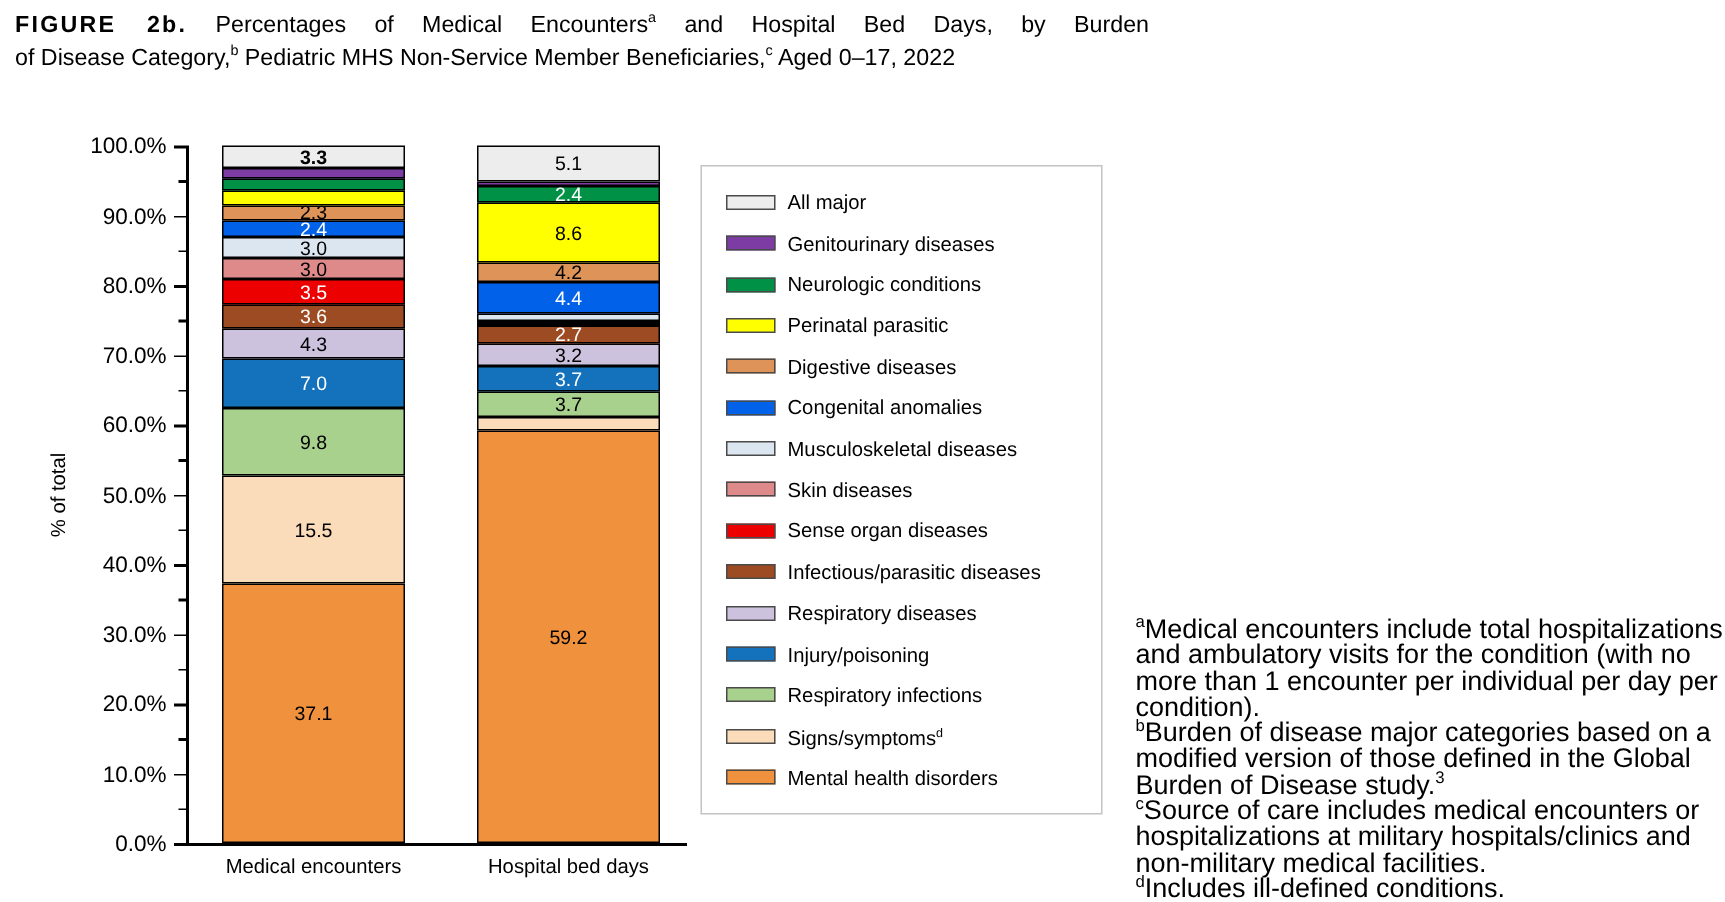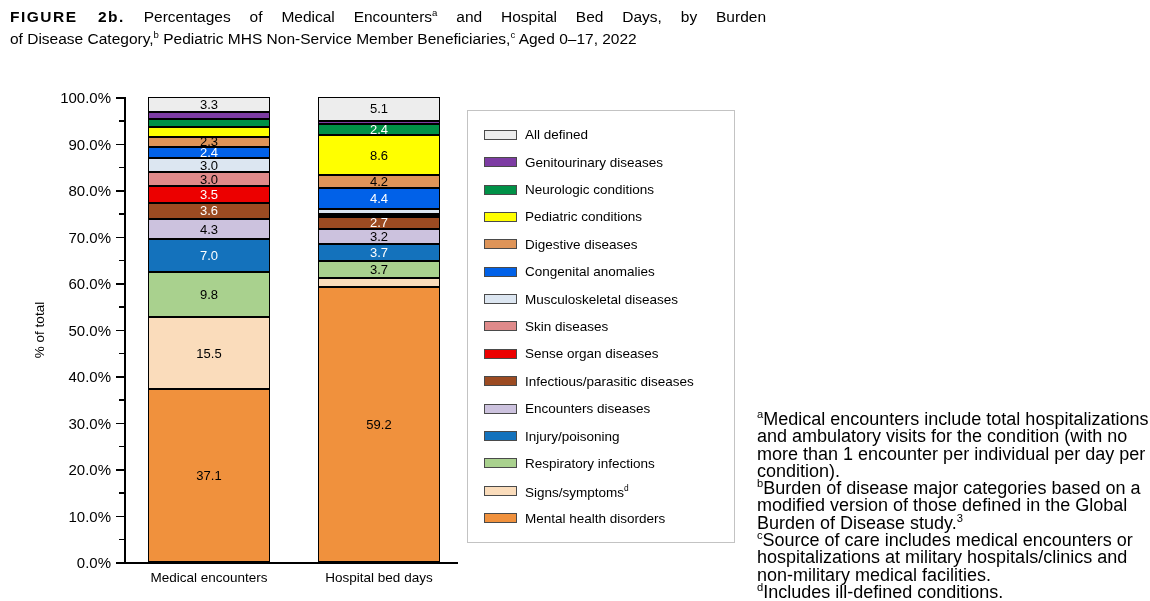--- a/index.html
+++ b/index.html
@@ -111,21 +111,21 @@
       <div class="seg" style="left: 148px; top: 147.22px; width: 122px; height: 11.16px; background: rgb(1, 97, 232);">
         <div class="seglabel" style="color: rgb(255, 255, 255);">2.4</div>
       </div>
       <div class="seg" style="left: 148px; top: 136.525px; width: 122px; height: 10.695px; background: rgb(222, 148, 88);">
         <div class="seglabel" style="color: rgb(0, 0, 0);">2.3</div>
       </div>
       <div class="seg" style="left: 148px; top: 127.225px; width: 122px; height: 9.3px; background: rgb(255, 255, 0);"></div>
       <div class="seg" style="left: 148px; top: 118.855px; width: 122px; height: 8.37px; background: rgb(0, 145, 71);"></div>
       <div class="seg" style="left: 148px; top: 112.345px; width: 122px; height: 6.51px; background: rgb(125, 60, 163);"></div>
       <div class="seg" style="left: 148px; top: 97px; width: 122px; height: 15.345px; background: rgb(237, 237, 237);">
-        <div class="seglabel" style="color: rgb(0, 0, 0);">3.3</div>
+        <div class="seglabel" style="color: rgb(0, 0, 0); font-weight: bold;">3.3</div>
       </div>
       <div class="xlabel" style="left: 123px; top: 570px; width: 172px;">Medical encounters</div>
       <div class="seg" style="left: 318px; top: 286.72px; width: 122px; height: 275.28px; background: rgb(240, 145, 61);">
         <div class="seglabel" style="color: rgb(0, 0, 0);">59.2</div>
       </div>
       <div class="seg" style="left: 318px; top: 278.35px; width: 122px; height: 8.37px; background: rgb(250, 220, 187);"></div>
       <div class="seg" style="left: 318px; top: 261.145px; width: 122px; height: 17.205px; background: rgb(169, 209, 142);">
         <div class="seglabel" style="color: rgb(0, 0, 0);">3.7</div>
       </div>
       <div class="seg" style="left: 318px; top: 243.94px; width: 122px; height: 17.205px; background: rgb(20, 114, 188);">
@@ -154,33 +154,33 @@
       </div>
       <div class="seg" style="left: 318px; top: 120.715px; width: 122px; height: 3.255px; background: rgb(125, 60, 163);"></div>
       <div class="seg" style="left: 318px; top: 97px; width: 122px; height: 23.715px; background: rgb(237, 237, 237);">
         <div class="seglabel" style="color: rgb(0, 0, 0);">5.1</div>
       </div>
       <div class="xlabel" style="left: 293px; top: 570px; width: 172px;">Hospital bed days</div>
     </div>
   <div class="legend" id="legend">
       <div class="legend-row">
         <div class="swatch" style="background: rgb(237, 237, 237);"></div>
-        <div class="legend-label">All defined</div>
+        <div class="legend-label">All major</div>
       </div>
       <div class="legend-row">
         <div class="swatch" style="background: rgb(125, 60, 163);"></div>
         <div class="legend-label">Genitourinary diseases</div>
       </div>
       <div class="legend-row">
         <div class="swatch" style="background: rgb(0, 145, 71);"></div>
         <div class="legend-label">Neurologic conditions</div>
       </div>
       <div class="legend-row">
         <div class="swatch" style="background: rgb(255, 255, 0);"></div>
-        <div class="legend-label">Pediatric conditions</div>
+        <div class="legend-label">Perinatal parasitic</div>
       </div>
       <div class="legend-row">
         <div class="swatch" style="background: rgb(222, 148, 88);"></div>
         <div class="legend-label">Digestive diseases</div>
       </div>
       <div class="legend-row">
         <div class="swatch" style="background: rgb(1, 97, 232);"></div>
         <div class="legend-label">Congenital anomalies</div>
       </div>
       <div class="legend-row">
@@ -194,21 +194,21 @@
       <div class="legend-row">
         <div class="swatch" style="background: rgb(236, 0, 0);"></div>
         <div class="legend-label">Sense organ diseases</div>
       </div>
       <div class="legend-row">
         <div class="swatch" style="background: rgb(156, 75, 34);"></div>
         <div class="legend-label">Infectious/parasitic diseases</div>
       </div>
       <div class="legend-row">
         <div class="swatch" style="background: rgb(204, 194, 222);"></div>
-        <div class="legend-label">Encounters diseases</div>
+        <div class="legend-label">Respiratory diseases</div>
       </div>
       <div class="legend-row">
         <div class="swatch" style="background: rgb(20, 114, 188);"></div>
         <div class="legend-label">Injury/poisoning</div>
       </div>
       <div class="legend-row">
         <div class="swatch" style="background: rgb(169, 209, 142);"></div>
         <div class="legend-label">Respiratory infections</div>
       </div>
       <div class="legend-row">

